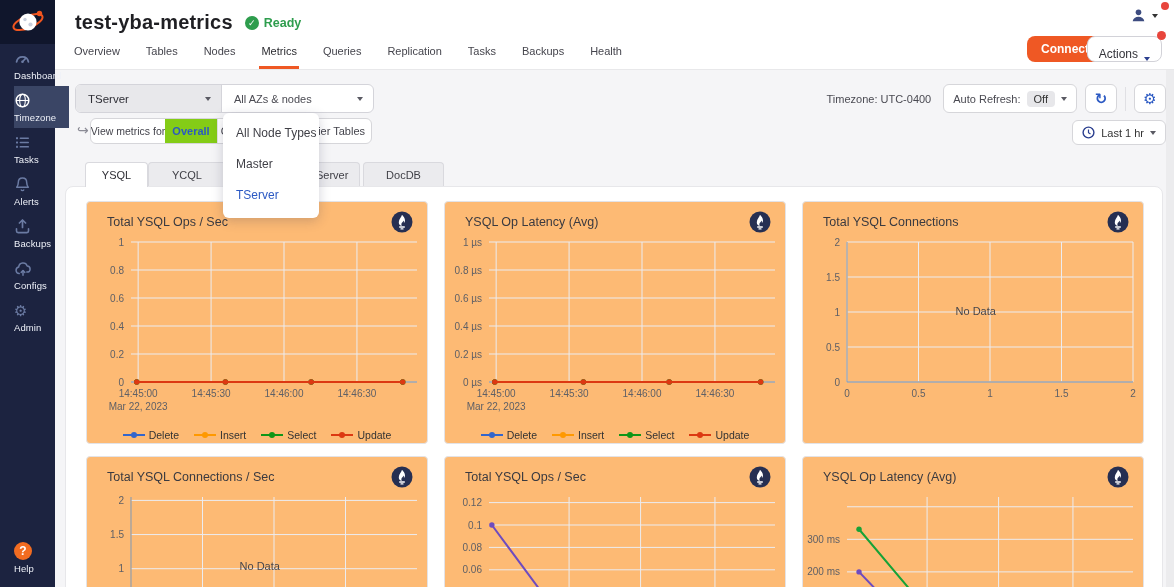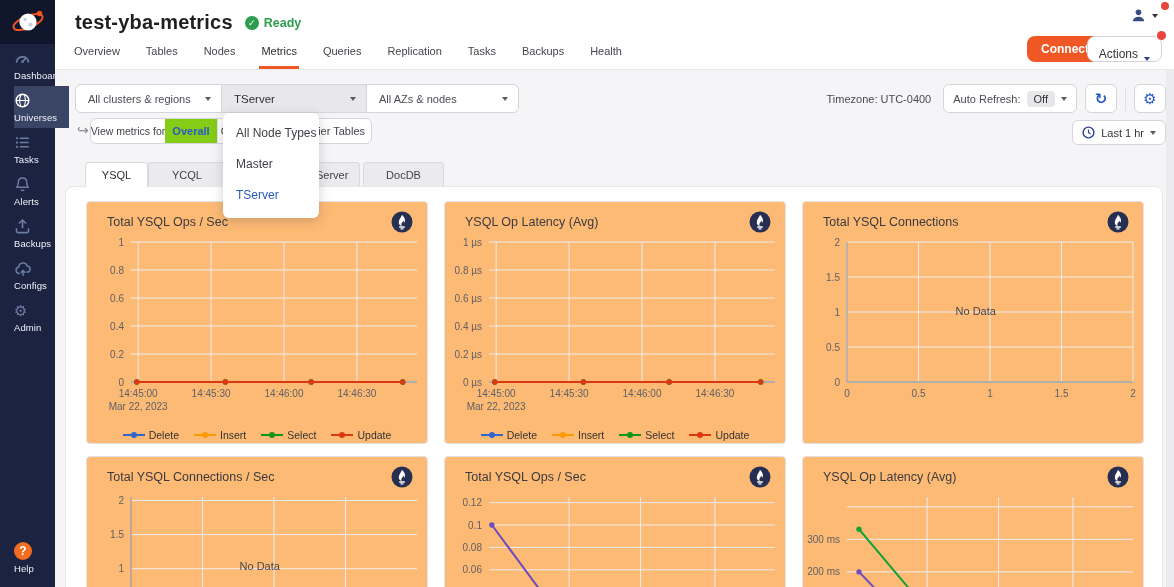--- a/index.html
+++ b/index.html
@@ -108,21 +108,21 @@
           <div class="lbl">Dashboard</div>
         </div>
         <div class="side-item active">
           <div>
             <svg width="17" height="17" viewBox="0 0 17 17">
               <circle cx="8.5" cy="8.5" r="6.3" fill="none" stroke="#ffffff" stroke-width="1.5"></circle>
               <ellipse cx="8.5" cy="8.5" rx="2.8" ry="6.3" fill="none" stroke="#ffffff" stroke-width="1.1"></ellipse>
               <path d="M2.3 8.5h12.4" stroke="#ffffff" stroke-width="1.1"></path>
             </svg>
           </div>
-          <div class="lbl">Universes</div>
+          <div class="lbl">Timezone</div>
         </div>
         <div class="side-item">
           <div>
             <svg width="17" height="17" viewBox="0 0 17 17">
               <g fill="#6b7ba3">
                 <rect x="2" y="3.2" width="2" height="2" rx=".4"></rect>
                 <rect x="5.6" y="3.5" width="9.4" height="1.5" rx=".7"></rect>
                 <rect x="2" y="7.5" width="2" height="2" rx=".4"></rect>
                 <rect x="5.6" y="7.8" width="9.4" height="1.5" rx=".7"></rect>
                 <rect x="2" y="11.8" width="2" height="2" rx=".4"></rect>
@@ -205,24 +205,20 @@
       <div class="btn-actions">
         <span>Actions</span>
         <span class="caret" style="border-top-color:#2b3f8f;"></span>
       </div>
       <div class="actions-dot"></div>
     </div>
 
     <div class="content">
 
       <div class="filter-group">
-        <div class="fseg" style="width:145px;">
-          <span>All clusters &amp; regions</span>
-          <span class="caret"></span>
-        </div>
         <div class="fseg grey" style="width:145px;">
           <span>TServer</span>
           <span class="caret"></span>
         </div>
         <div class="fseg" style="width:152px;">
           <span>All AZs &amp; nodes</span>
           <span class="caret"></span>
         </div>
       </div>
 

